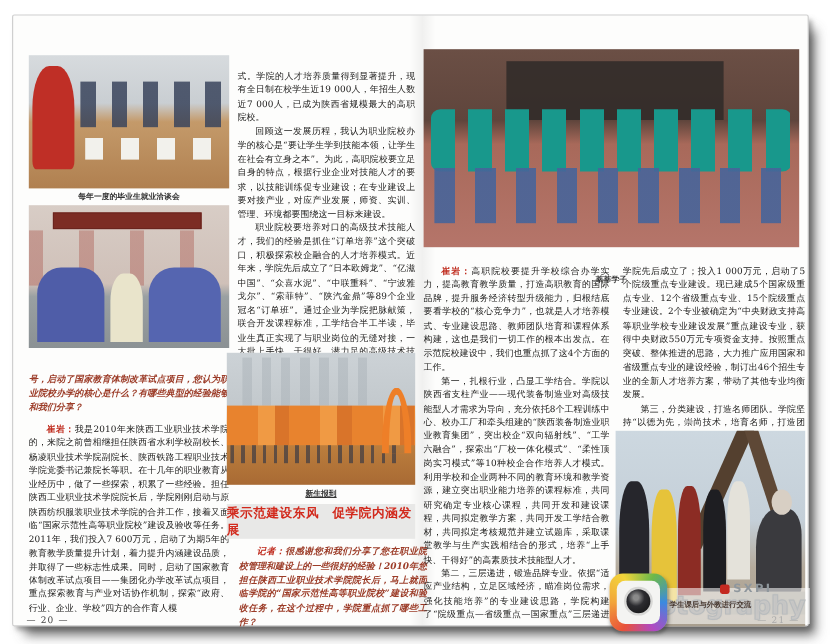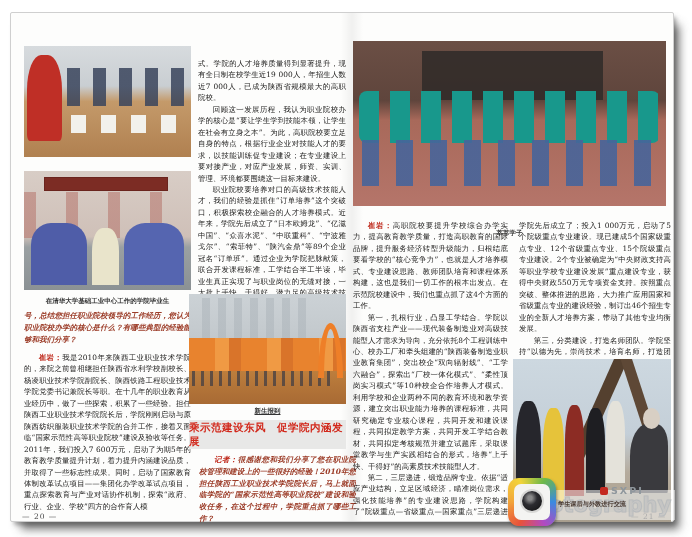--- a/index.html
+++ b/index.html
@@ -106,35 +106,35 @@
     <div class="gutter"></div>
 
     <div class="ph" style="left:13px; top:33px; width:167px; height:111px;
                 background:linear-gradient(180deg,#d7dbde 0%,#c9ced2 36%,#c49a6a 50%,#b08050 100%);">
       <div class="pd" style="left:2%;top:8%;width:21%;height:78%;background:#bf2f26;border-radius:40% 40% 8% 8%;"></div>
       <div class="pd" style="left:26%;top:20%;width:72%;height:34%;opacity:.85;
                   background:repeating-linear-gradient(90deg,#39445c 0 13px,rgba(0,0,0,0) 13px 26px);"></div>
       <div class="pd" style="left:28%;top:62%;width:66%;height:16%;
                   background:repeating-linear-gradient(90deg,#f2f1ec 0 15px,rgba(0,0,0,0) 15px 30px);"></div>
     </div>
+    <div class="cap" style="left:13px; top:147px; width:167px;">每年一度的毕业生就业洽谈会</div>
 
     <div class="ph" style="left:13px; top:158px; width:167px; height:119px;
                 background:linear-gradient(180deg,#d8cdc6 0%,#cfc0b8 55%,#9aa0a2 64%,#8b9194 100%);">
       <div class="pd" style="left:12%;top:5%;width:74%;height:12%;background:#7c2c24;
                   box-shadow:inset 0 0 0 1px #6a241e;"></div>
       <div class="pd" style="left:0;top:18%;width:100%;height:38%;opacity:.55;
                   background:repeating-linear-gradient(90deg,#b5736a 0 12px,rgba(0,0,0,0) 12px 42px);"></div>
       <div class="pd" style="left:4%;top:44%;width:34%;height:52%;background:#4f5da8;border-radius:35% 35% 0 0;"></div>
       <div class="pd" style="left:41%;top:48%;width:16%;height:48%;background:#e9e4cb;border-radius:40% 40% 0 0;"></div>
       <div class="pd" style="left:60%;top:44%;width:36%;height:52%;background:#5565b0;border-radius:35% 35% 0 0;"></div>
     </div>
-    <div class="cap" style="left:13px; top:284px; width:167px;">在清华大学基础工业中心工作的学院毕业生</div>
 
     <div class="txtcol" style="left:13px; top:297px; width:167px; height:39px;">
-      <p class="q noind">号，总结您担任职业院校领导的工作经历，您认为职业院校办学的核心是什么？有哪些典型的经验能够和我们分享？</p>
+      <p class="q noind">号，启动了国家教育体制改革试点项目，您认为职业院校办学的核心是什么？有哪些典型的经验能够和我们分享？</p>
     </div>
 
     <div class="txtcol" style="left:13px; top:339px; width:167px; height:158px;">
       <p class="body-p ind"><span class="speaker">崔岩：</span><span>我是2010年来陕西工业职业技术学院的，来院之前曾相继担任陕西省水利学校副校长、杨凌职业技术学院副院长、陕西铁路工程职业技术学院党委书记兼院长等职。在十几年的职业教育从业经历中，做了一些探索，积累了一些经验。担任陕西工业职业技术学院院长后，学院刚刚启动与原陕西纺织服装职业技术学院的合并工作，接着又面临“国家示范性高等职业院校”建设及验收等任务。2011年，我们投入7 600万元，启动了为期5年的教育教学质量提升计划，着力提升内涵建设品质，并取得了一些标志性成果。同时，启动了国家教育体制改革试点项目——集团化办学改革试点项目，重点探索教育与产业对话协作机制，探索“政府、行业、企业、学校”四方的合作育人模</span></p>
     </div>
 
     <div class="pgnum" style="left:11px; top:499px;">— 20 —</div>
 
     <div class="txtcol" style="left:187px; top:45px; width:148px; height:247px;">
       <p class="body-p noind">式。学院的人才培养质量得到显著提升，现有全日制在校学生近19 000人，年招生人数近7 000人，已成为陕西省规模最大的高职院校。</p>

